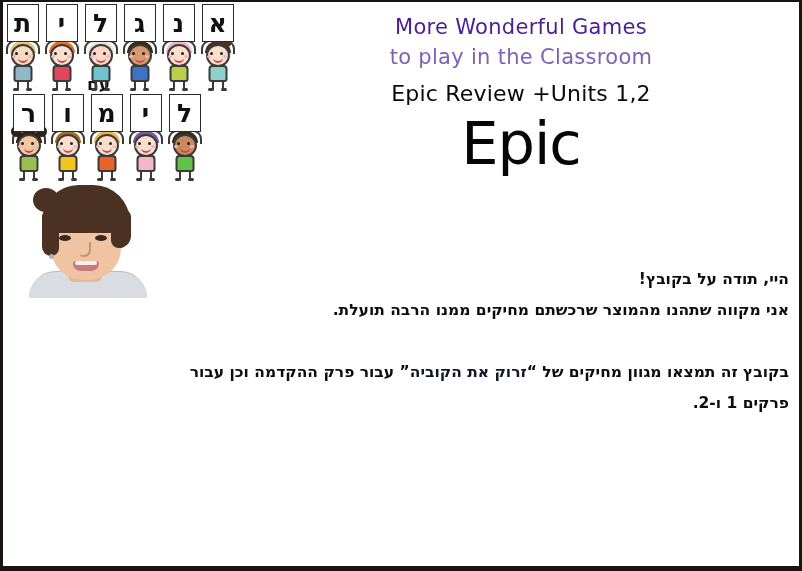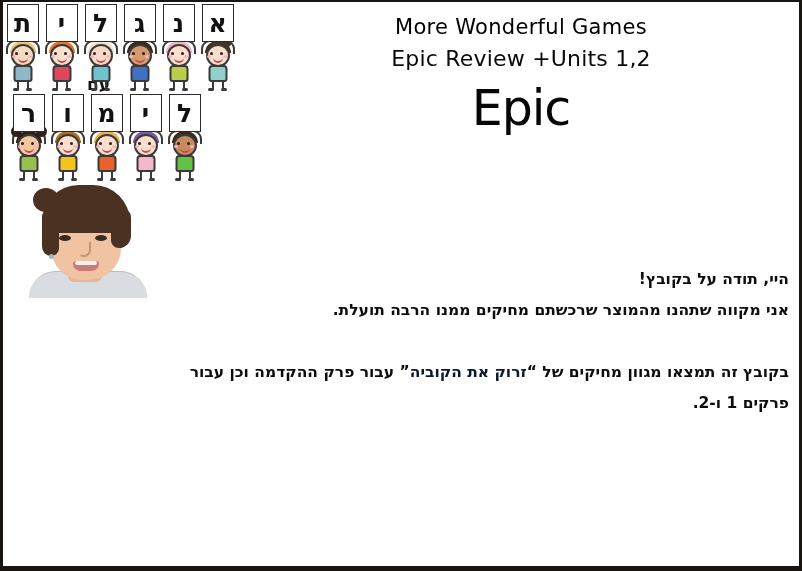--- a/index.html
+++ b/index.html
@@ -337,25 +337,26 @@
     font-family: "DejaVu Sans", sans-serif;
     font-size: 21px;
     line-height: 30px;
     letter-spacing: 0.3px;
   }
   .h-units {
     font-family: "DejaVu Sans", sans-serif;
     font-size: 22px;
     color: #0a0a0a;
     line-height: 34px;
+    margin-top: 5px;
     letter-spacing: 0.2px;
   }
   .h-epic {
     font-family: "DejaVu Sans", sans-serif;
-    font-size: 49px;
+    font-size: 59px;
     font-weight: 400;
     color: #060606;
     line-height: 62px;
     margin-top: 2px;
     letter-spacing: -1px;
   }
 
   
   .body-text {
     position: absolute;
@@ -595,21 +596,22 @@
       <div class="p-eye r"></div>
       <div class="nose"></div>
       <div class="mouth"></div>
       <div class="teeth"></div>
       <div class="earring"></div>
     </div>
 
   </div>
 
   <div class="headings">
-    <div class="h-sub" style="color:#000000">More Wonderful Games</div>
+    <div class="h-sub" style="color:#4c1d95">More Wonderful Games</div>
+    <div class="h-sub2" style="color:#7d62b5">to play in the Classroom</div>
     <div class="h-units">Epic Review +Units 1,2</div>
     <div class="h-epic">Epic</div>
   </div>
 
   <div class="body-text">
     <p>היי, תודה על בקובץ!</p>
     <p>אני מקווה שתהנו מהמוצר שרכשתם מחיקים ממנו הרבה תועלת.</p>
     <div class="gap"></div>
     <p><span>בקובץ זה תמצאו מגוון מחיקים של “</span><span class="hl-red">זרוק את הקוביה</span><span>” עבור פרק ההקדמה וכן עבור פרקים 1 ו-2.</span></p>
   </div>

